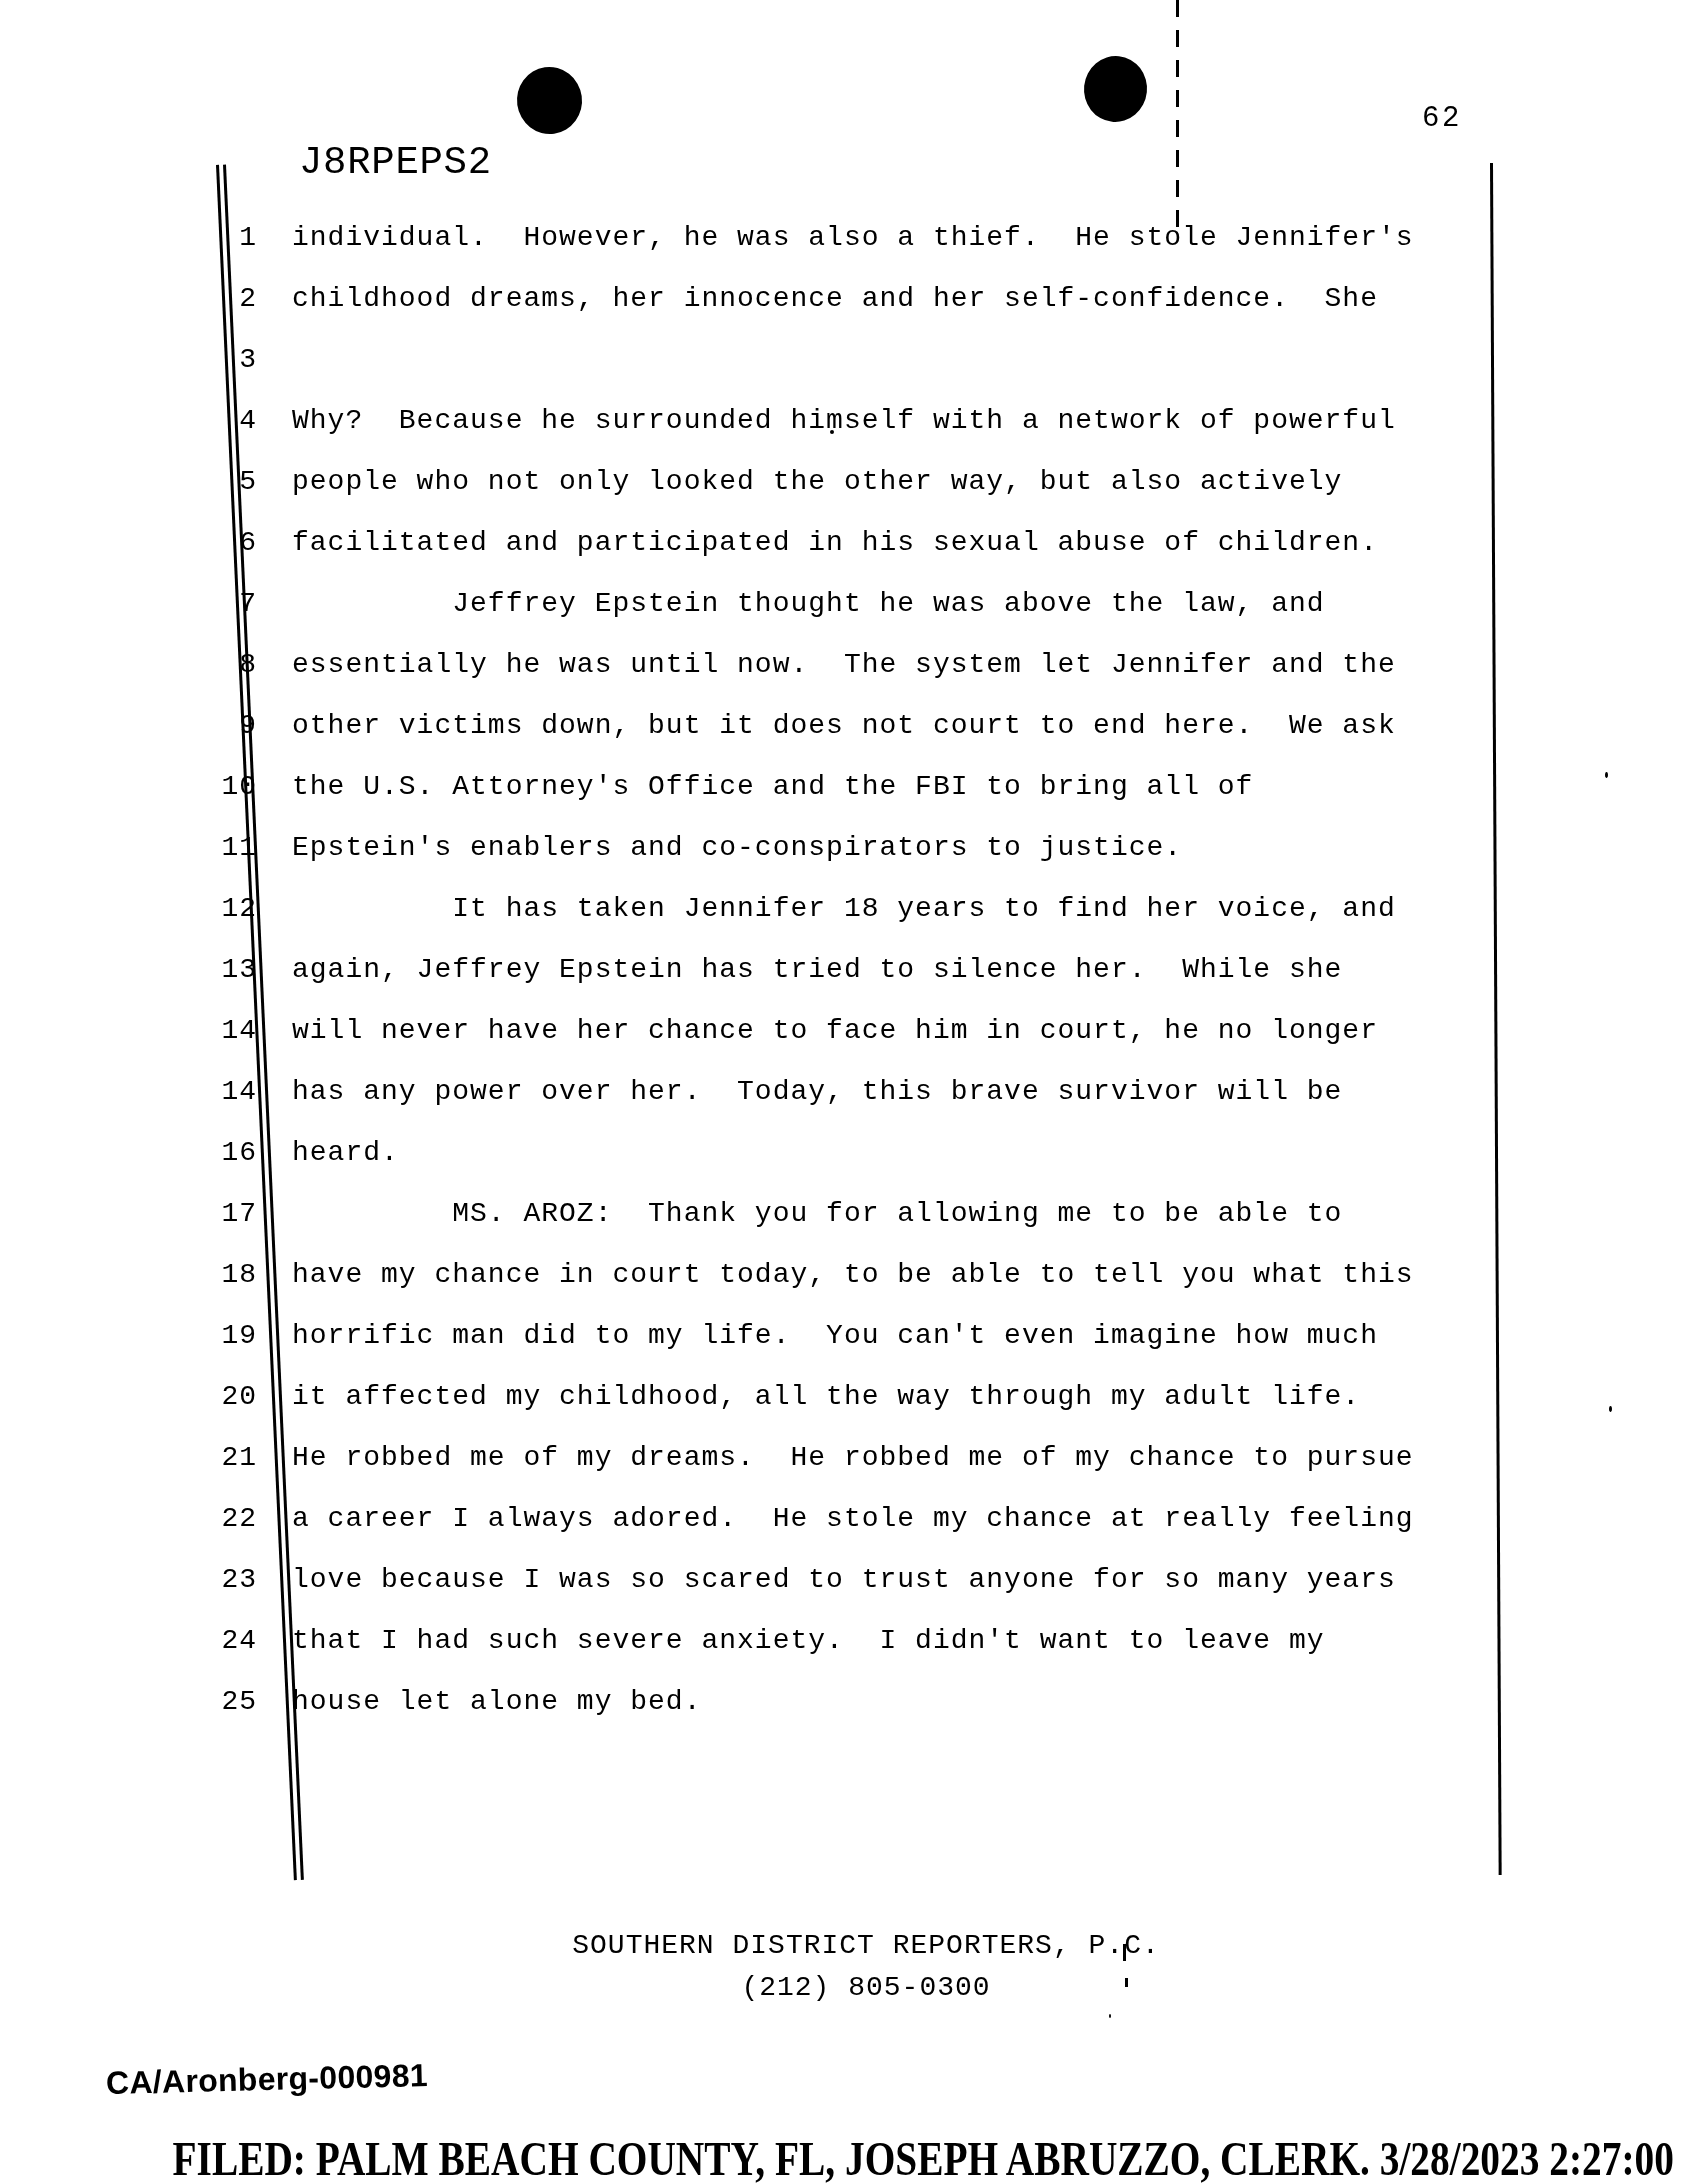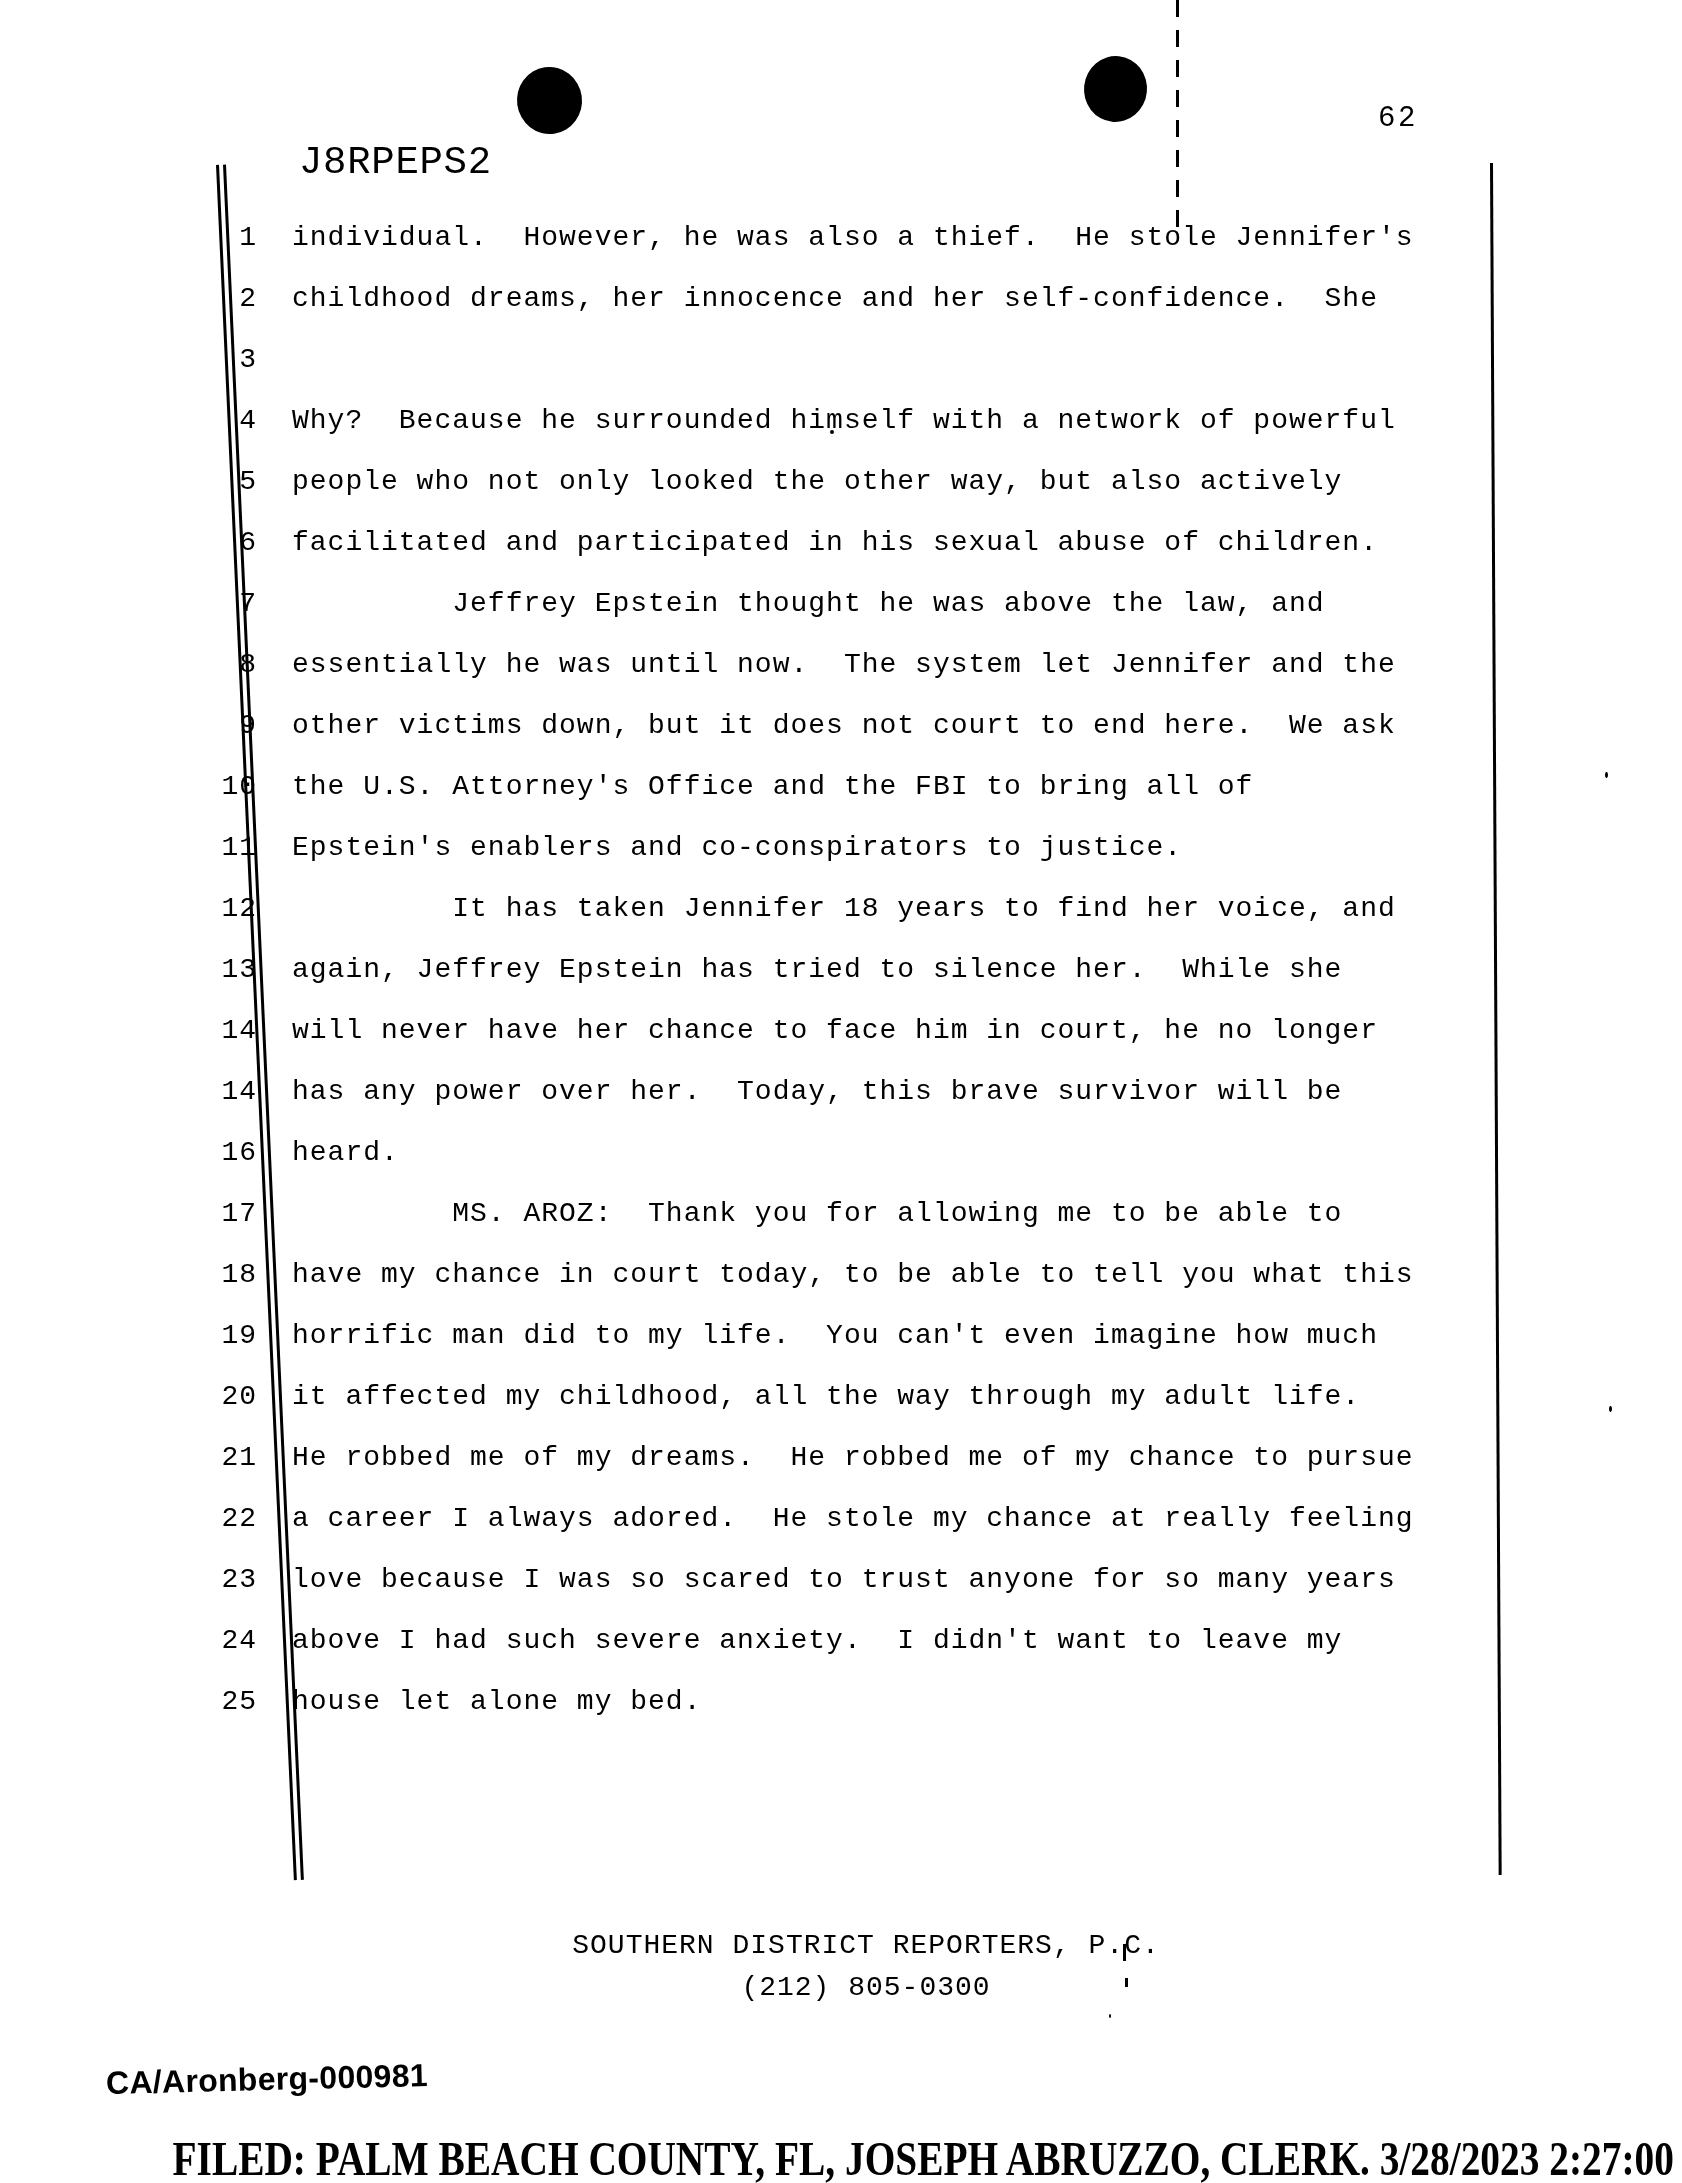--- a/index.html
+++ b/index.html
@@ -26,21 +26,21 @@
   .fold-dash{position:absolute;width:2.6px;background:#000;}
   .fold-dash.fd1{left:1123px;top:1944px;height:17px;}
   .fold-dash.fd2{left:1125px;top:1978px;height:9.3px;}
 
   
   .doc-id{
     position:absolute;left:299px;top:149px;
     font-size:39px;line-height:29px;letter-spacing:0.7px;white-space:pre;
   }
   .page-num{
-    position:absolute;left:1378px;top:104px;
+    position:absolute;left:1422px;top:104px;
     font-size:29px;line-height:29px;letter-spacing:2.6px;
   }
 
   
   .rule-left{
     position:absolute;left:216px;top:165px;height:1717px;width:4px;
     border-left:3.3px solid #000;border-right:3.3px solid #000;
     transform:rotate(-2.6deg);transform-origin:0 0;
   }
   .rule-right{
@@ -231,21 +231,21 @@
       <div class="line-text">a career I always adored.  He stole my chance at really feeling</div>
     </div>
 
     <div class="line-row">
       <div class="line-num">23</div>
       <div class="line-text">love because I was so scared to trust anyone for so many years</div>
     </div>
 
     <div class="line-row">
       <div class="line-num">24</div>
-      <div class="line-text">above I had such severe anxiety.  I didn't want to leave my</div>
+      <div class="line-text">that I had such severe anxiety.  I didn't want to leave my</div>
     </div>
 
     <div class="line-row">
       <div class="line-num">25</div>
       <div class="line-text">house let alone my bed.</div>
     </div>
   </div>
 
   <div class="footer">
     <div class="f-line">SOUTHERN DISTRICT REPORTERS, P.C.</div>

